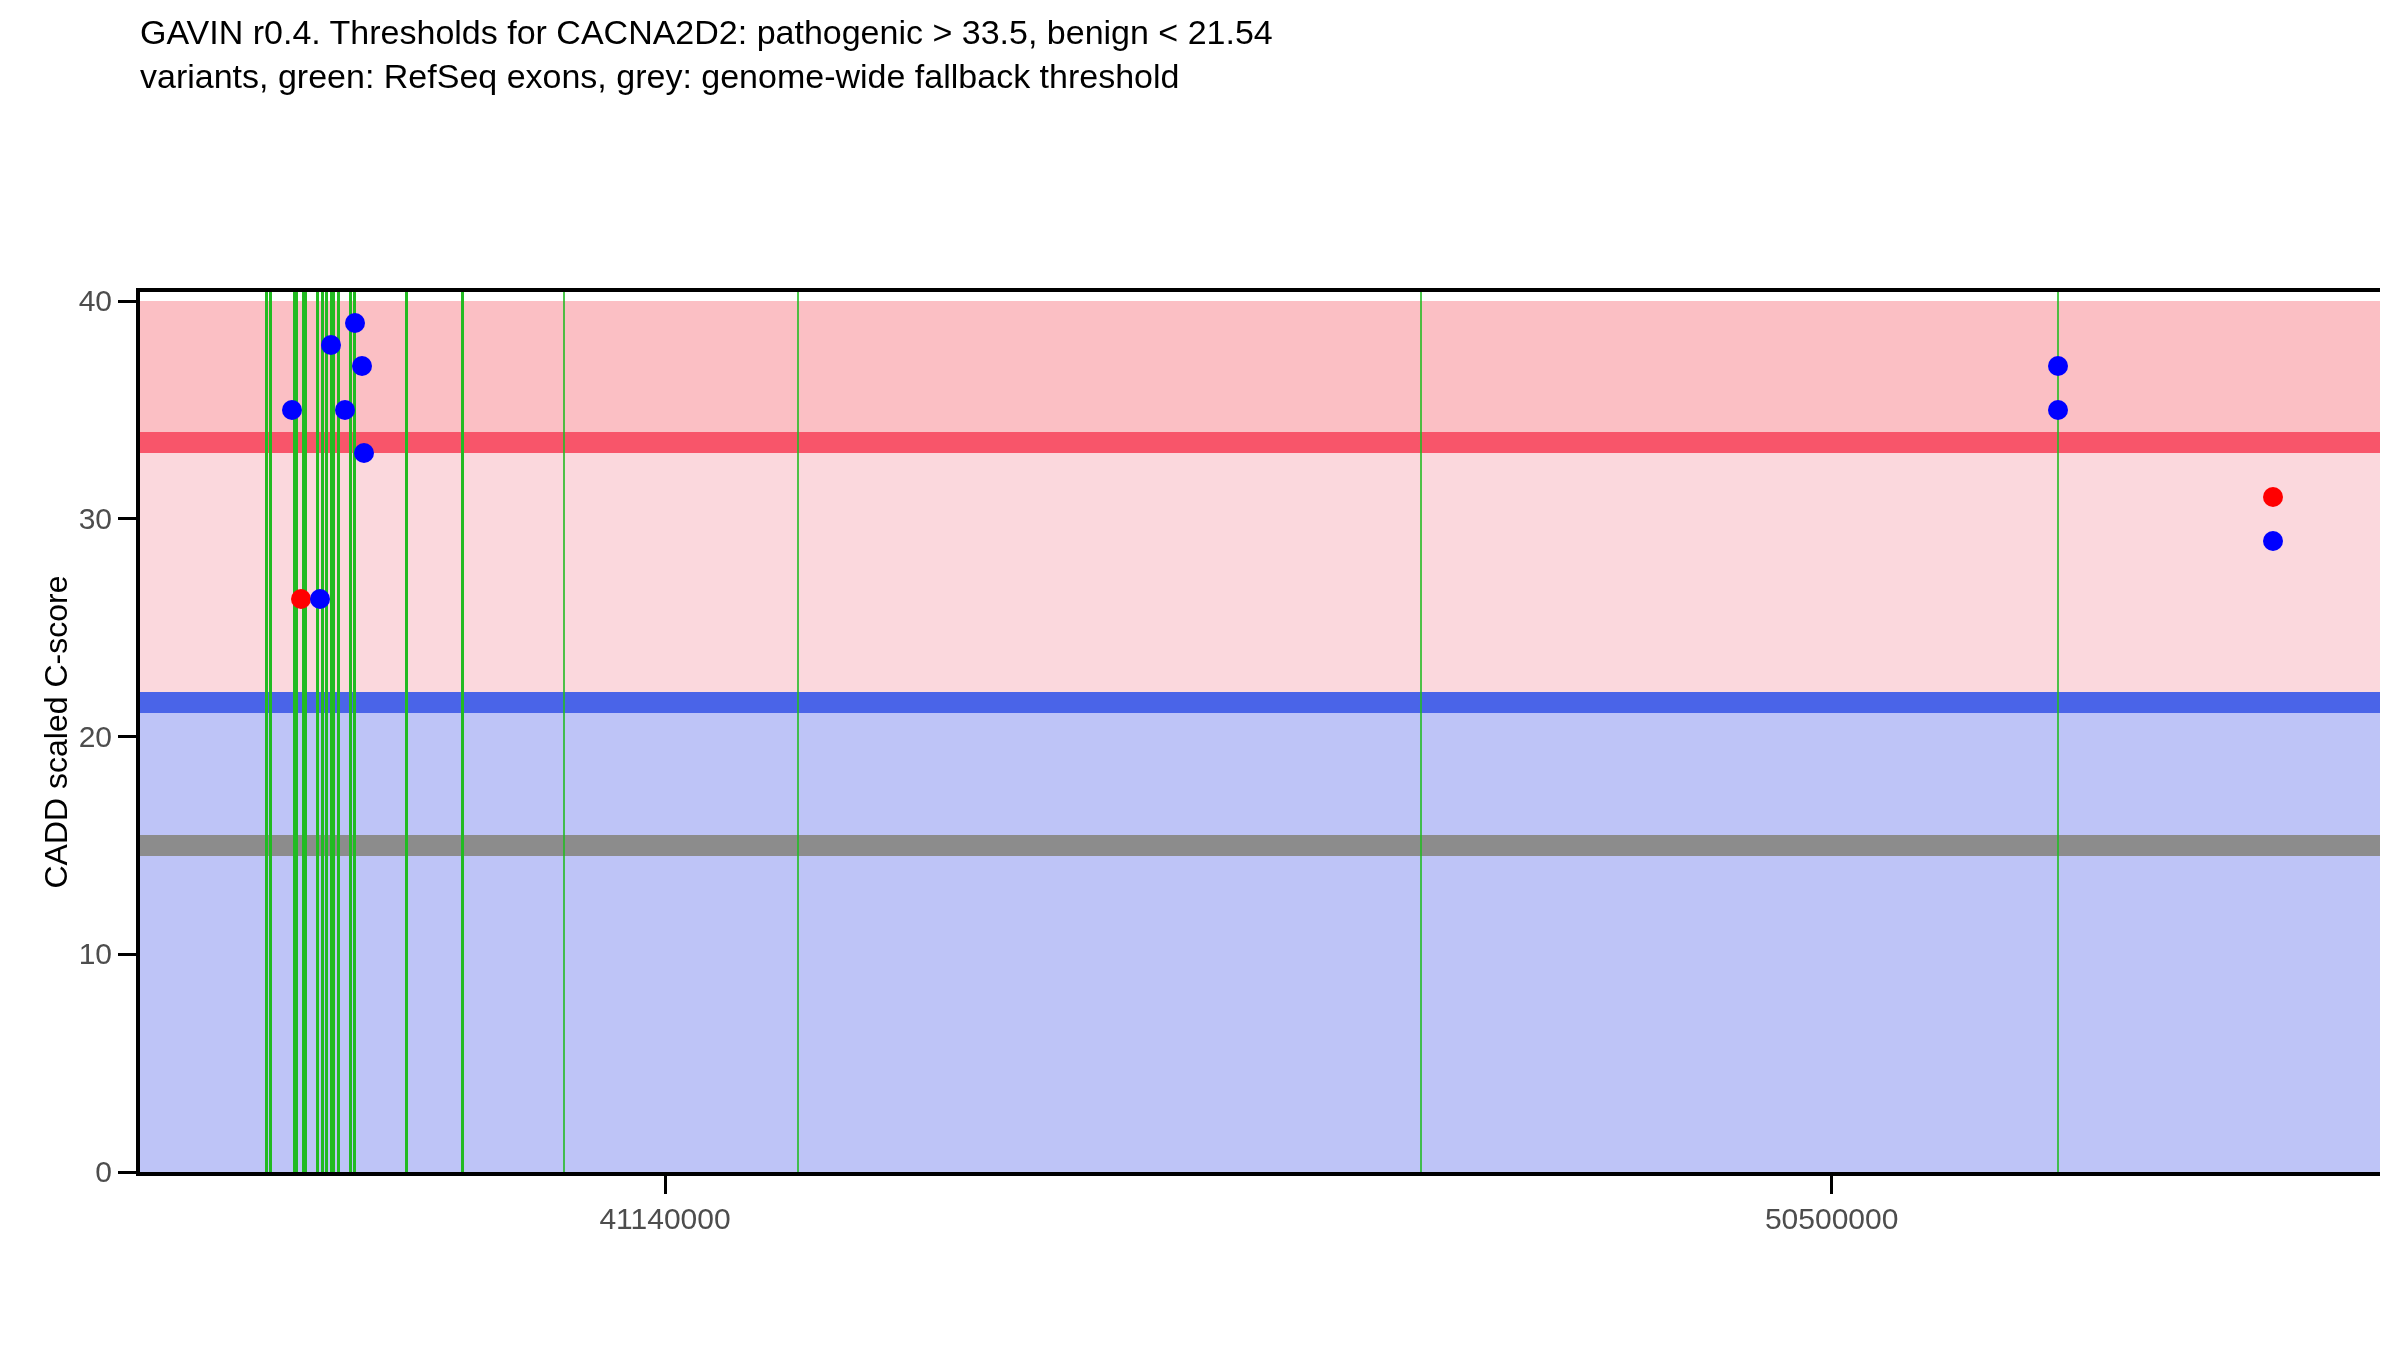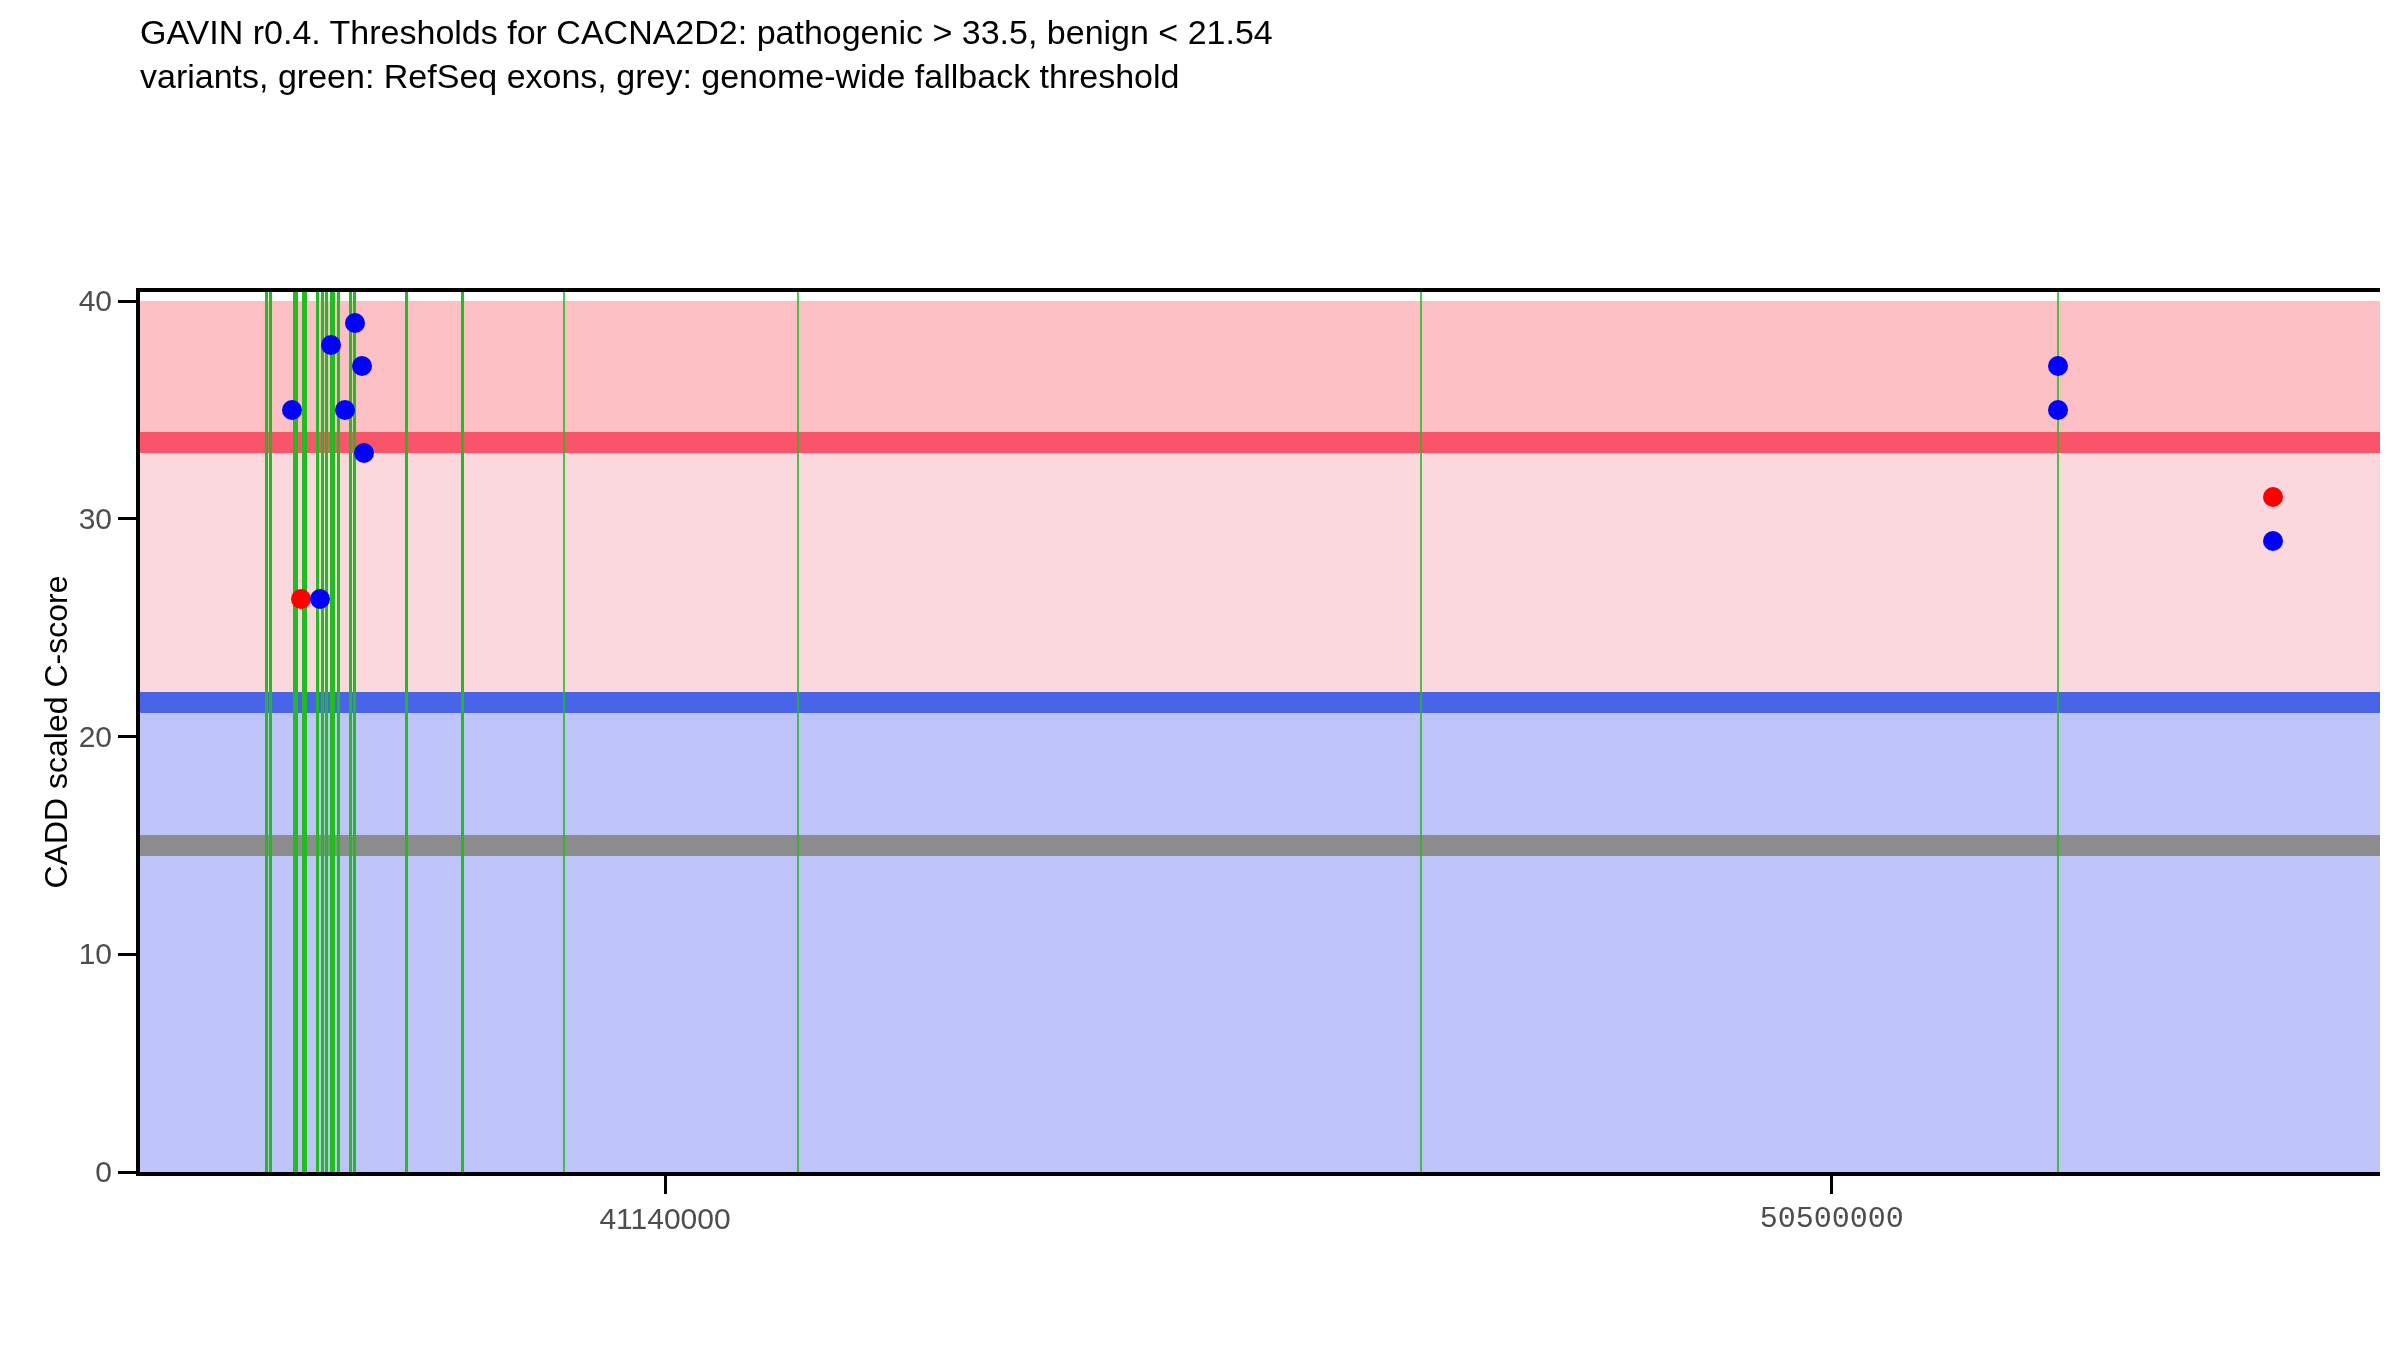--- a/index.html
+++ b/index.html
@@ -224,17 +224,17 @@
       <div class="ylab" style="top: 939.25px;">10</div>
       <div class="ytick" style="top: 735px;"></div>
       <div class="ylab" style="top: 721.5px;">20</div>
       <div class="ytick" style="top: 517.25px;"></div>
       <div class="ylab" style="top: 503.75px;">30</div>
       <div class="ytick" style="top: 299.5px;"></div>
       <div class="ylab" style="top: 286px;">40</div>
       <div class="xtick" style="left: 663.5px;"></div>
       <div class="xlab" style="left: 665px;">41140000</div>
       <div class="xtick" style="left: 1830.17px;"></div>
-      <div class="xlab" style="left: 1831.67px; font-family: Liberation Mono, monospace;">50500000</div>
+      <div class="xlab" style="left: 1831.67px;">50500000</div>
     </div>
 
 
 </div>
 
 </body></html>

